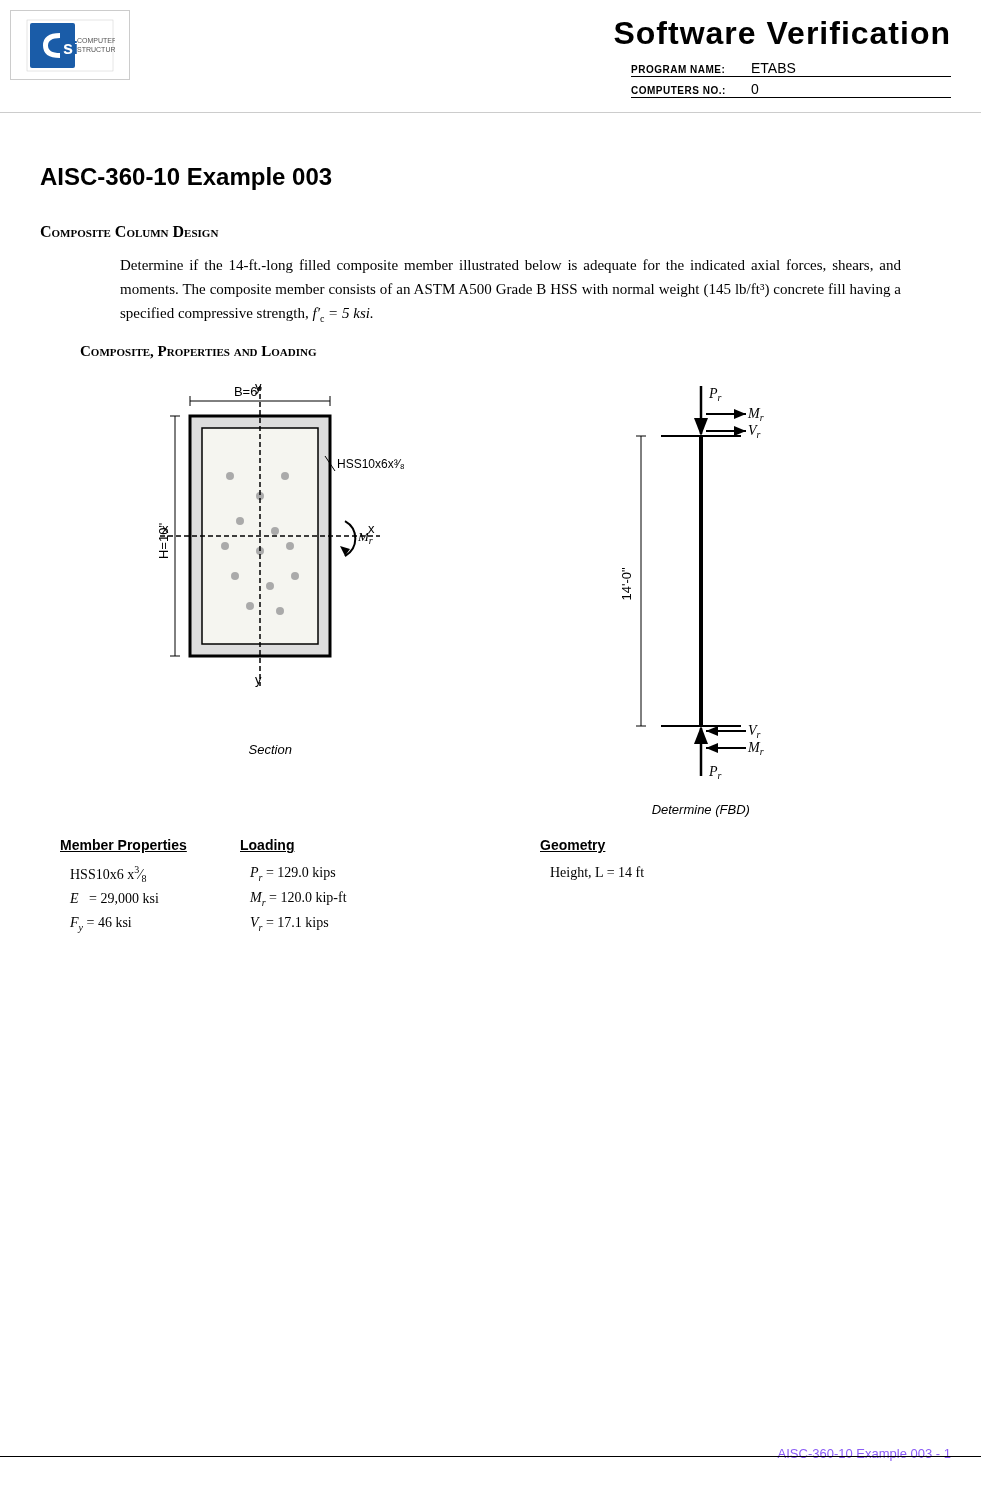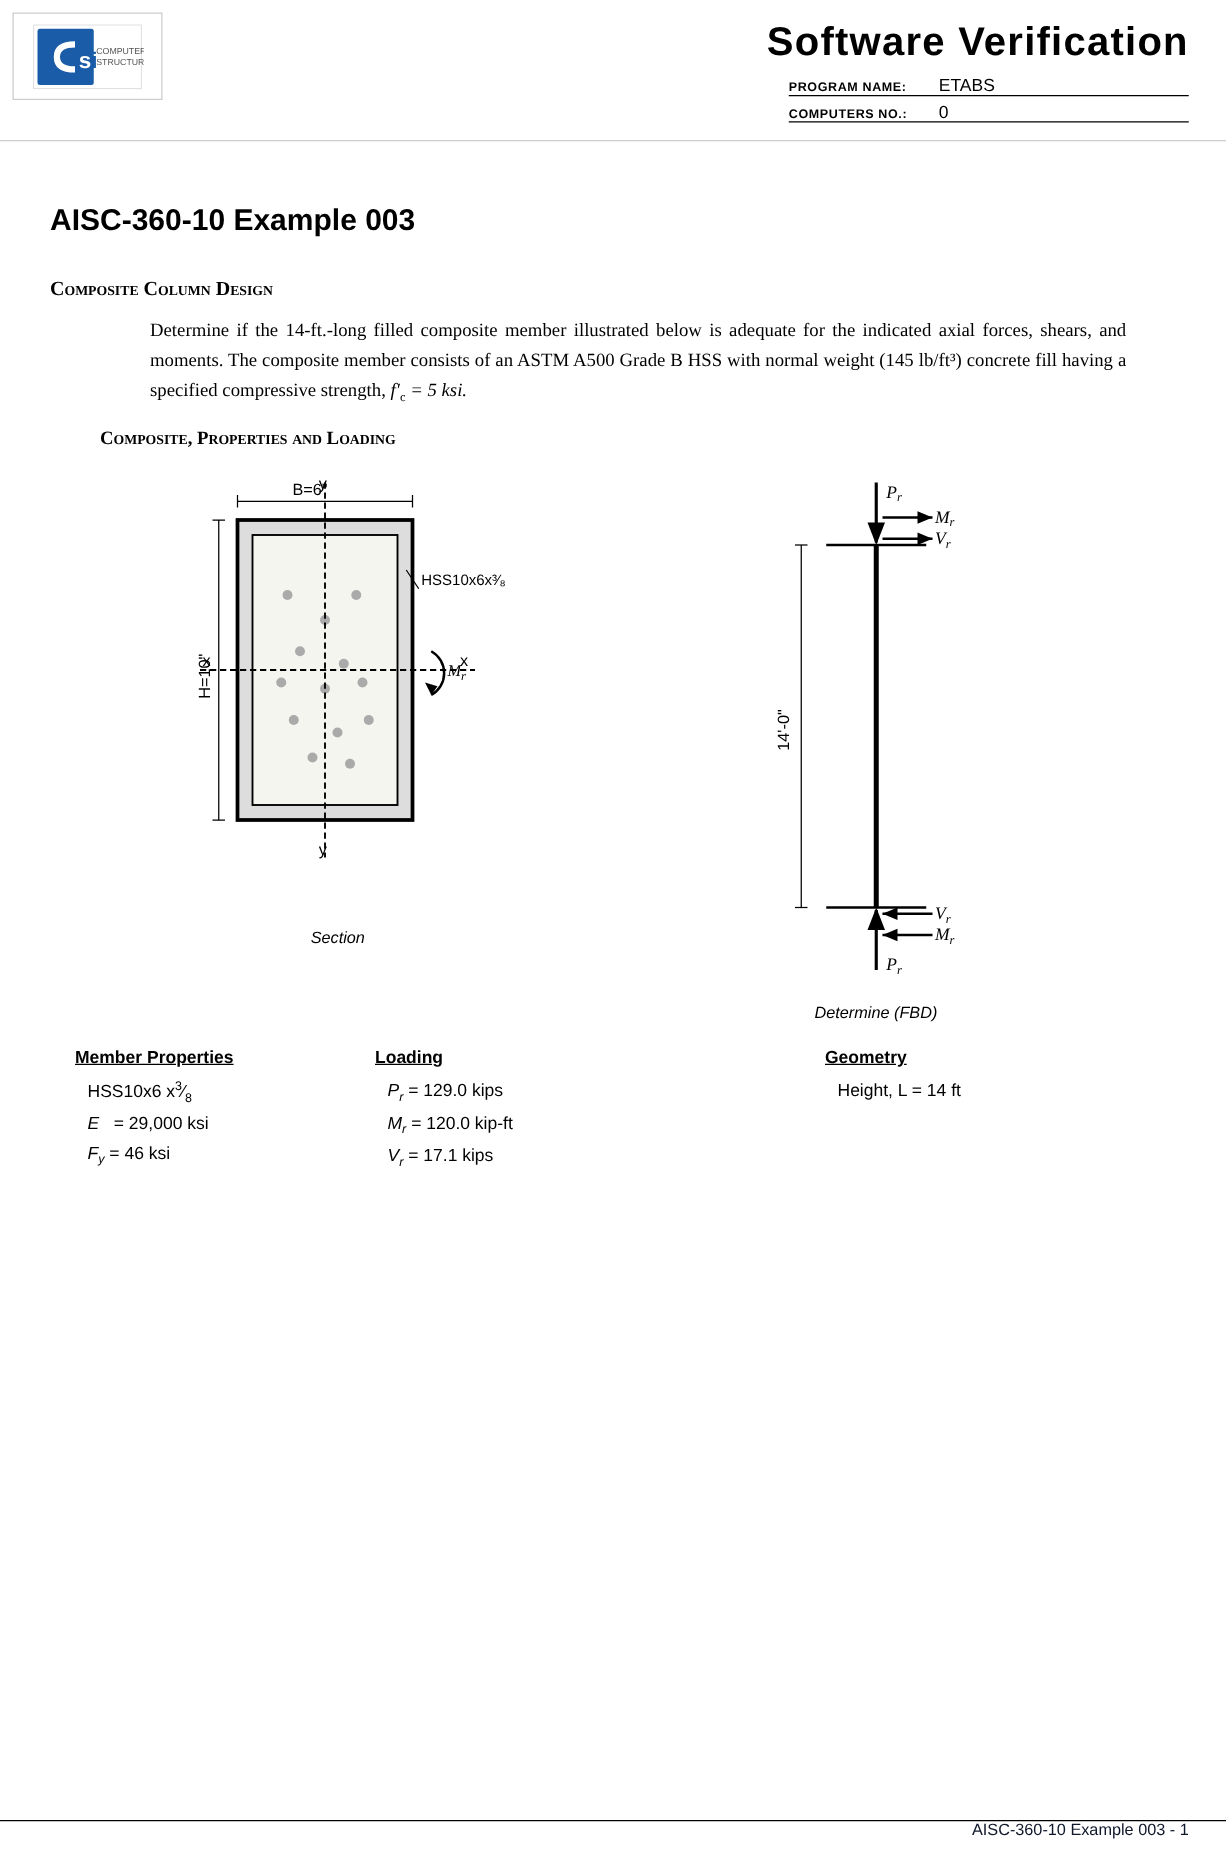--- a/index.html
+++ b/index.html
@@ -146,50 +146,49 @@
       margin-top: 6px;
       font-family: Arial, sans-serif;
     }
 
     
     .data-section {
       display: flex;
       justify-content: flex-start;
       margin-top: 16px;
       margin-left: 20px;
-      gap: 60px;
     }
 
     .data-column {
       min-width: 180px;
     }
 
     .data-column-title {
       font-size: 14px;
       font-family: Arial, sans-serif;
       font-weight: bold;
       text-decoration: underline;
       margin-bottom: 8px;
     }
 
     .data-item {
       font-size: 14px;
-      font-family: Liberation Sans, sans-serif;
+      font-family: Liberation Serif, serif;
       line-height: 1.7;
       margin-left: 10px;
     }
 
     
     .footer {
       position: absolute;
-      bottom: 16px;
+      bottom: 26px;
       right: 30px;
       font-size: 13px;
       font-family: Arial, sans-serif;
-      color: #0f172a;
+      color: #8b5cf6;
     }
 
     
     .math { font-style: italic; }
     .math sub { font-style: normal; }
 
     sup { font-size: 10px; }
     sub { font-size: 10px; }
   </style>
 </head>

